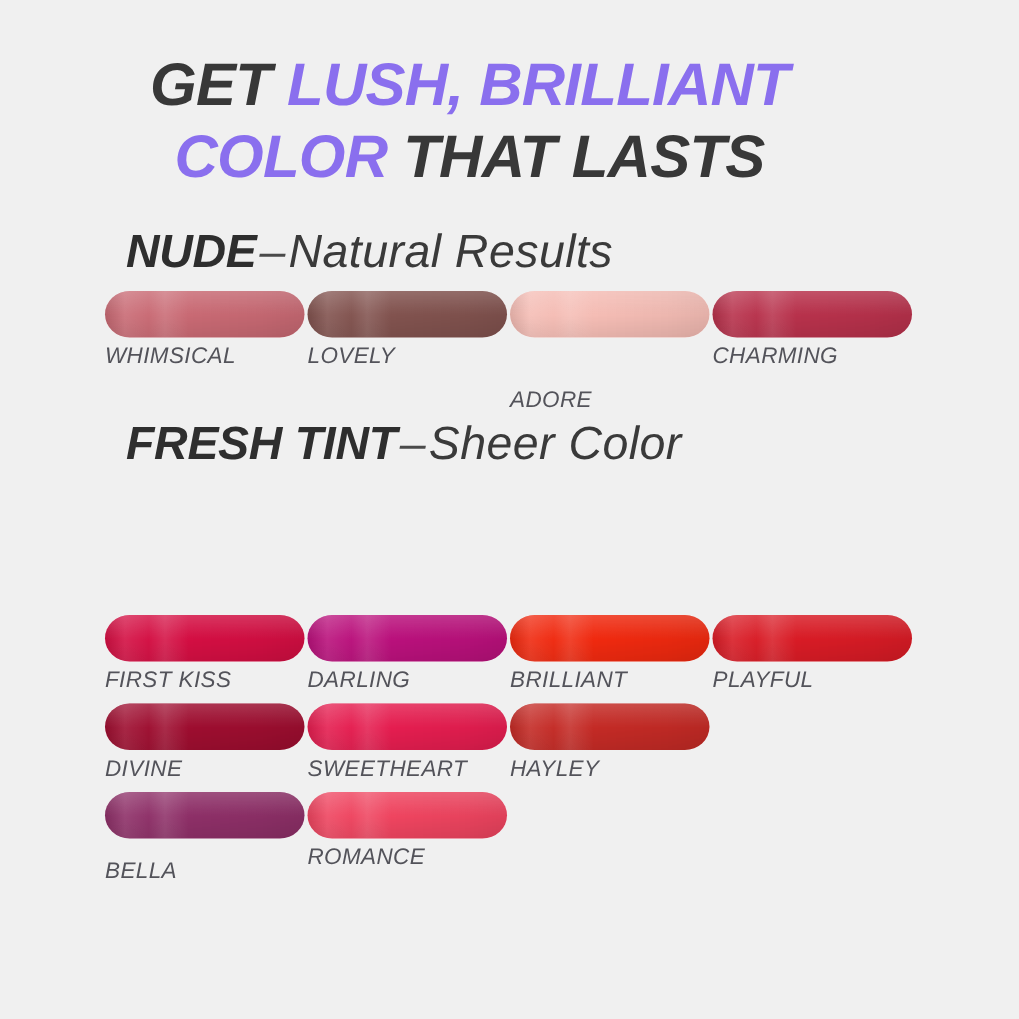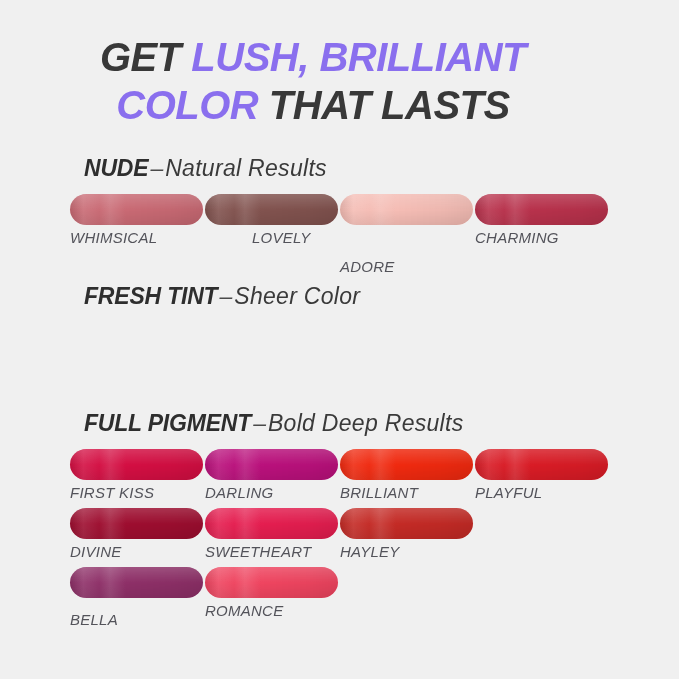--- a/index.html
+++ b/index.html
@@ -46,21 +46,21 @@
   }
 
   
   .section {
     position: absolute;
     left: 70px;
     width: 600px;
   }
   .section-heading {
     font-style: italic;
-    font-size: 23px;
+    font-size: 31px;
     line-height: 26px;
     color: #2E2E2E;
     white-space: nowrap;
     margin: 0 0 13px 14px;
   }
   .section-heading .sh-strong {
     font-weight: bold;
     letter-spacing: -0.2px;
   }
   .section-heading .sh-dash {
@@ -144,43 +144,40 @@
     <div class="section-heading">
       <span class="sh-strong">NUDE</span><span class="sh-dash">–</span><span class="sh-light">Natural Results</span>
     </div>
     <div class="swatch-row">
       <div class="swatch-cell">
         <div class="swatch" style="background-color: rgb(201, 106, 116);"></div>
         <div class="swatch-label" style="color: rgb(83, 83, 90);">WHIMSICAL</div>
       </div>
       <div class="swatch-cell">
         <div class="swatch" style="background-color: rgb(130, 83, 79);"></div>
-        <div class="swatch-label" style="color: rgb(83, 83, 90); margin-left: 47px;">LOVELY</div>
+        <div class="swatch-label" style="color: rgb(83, 83, 90);">LOVELY</div>
       </div>
       <div class="swatch-cell">
         <div class="swatch" style="background-color: rgb(245, 189, 181);"></div>
         <div class="swatch-label" style="color: rgb(83, 83, 90); margin-top: 36px;">ADORE</div>
       </div>
       <div class="swatch-cell">
         <div class="swatch" style="background-color: rgb(184, 50, 76);"></div>
         <div class="swatch-label" style="color: rgb(83, 83, 90);">CHARMING</div>
       </div>
     </div>
   </div>
 
   <div class="section" id="section-fresh-tint">
     <div class="section-heading">
       <span class="sh-strong">FRESH TINT</span><span class="sh-dash">–</span><span class="sh-light">Sheer Color</span>
     </div>
   </div>
 
   <div class="section" id="section-full-pigment">
-    <div class="section-heading">
-      <span class="sh-strong">FULL PIGMENT</span><span class="sh-dash">–</span><span class="sh-light">Bold Deep Results</span>
-    </div>
 
     <div class="swatch-row">
       <div class="swatch-cell">
         <div class="swatch" style="background-color: rgb(212, 15, 67);"></div>
         <div class="swatch-label" style="color: rgb(83, 83, 90);">FIRST KISS</div>
       </div>
       <div class="swatch-cell">
         <div class="swatch" style="background-color: rgb(186, 17, 124);"></div>
         <div class="swatch-label" style="color: rgb(83, 83, 90);">DARLING</div>
       </div>

